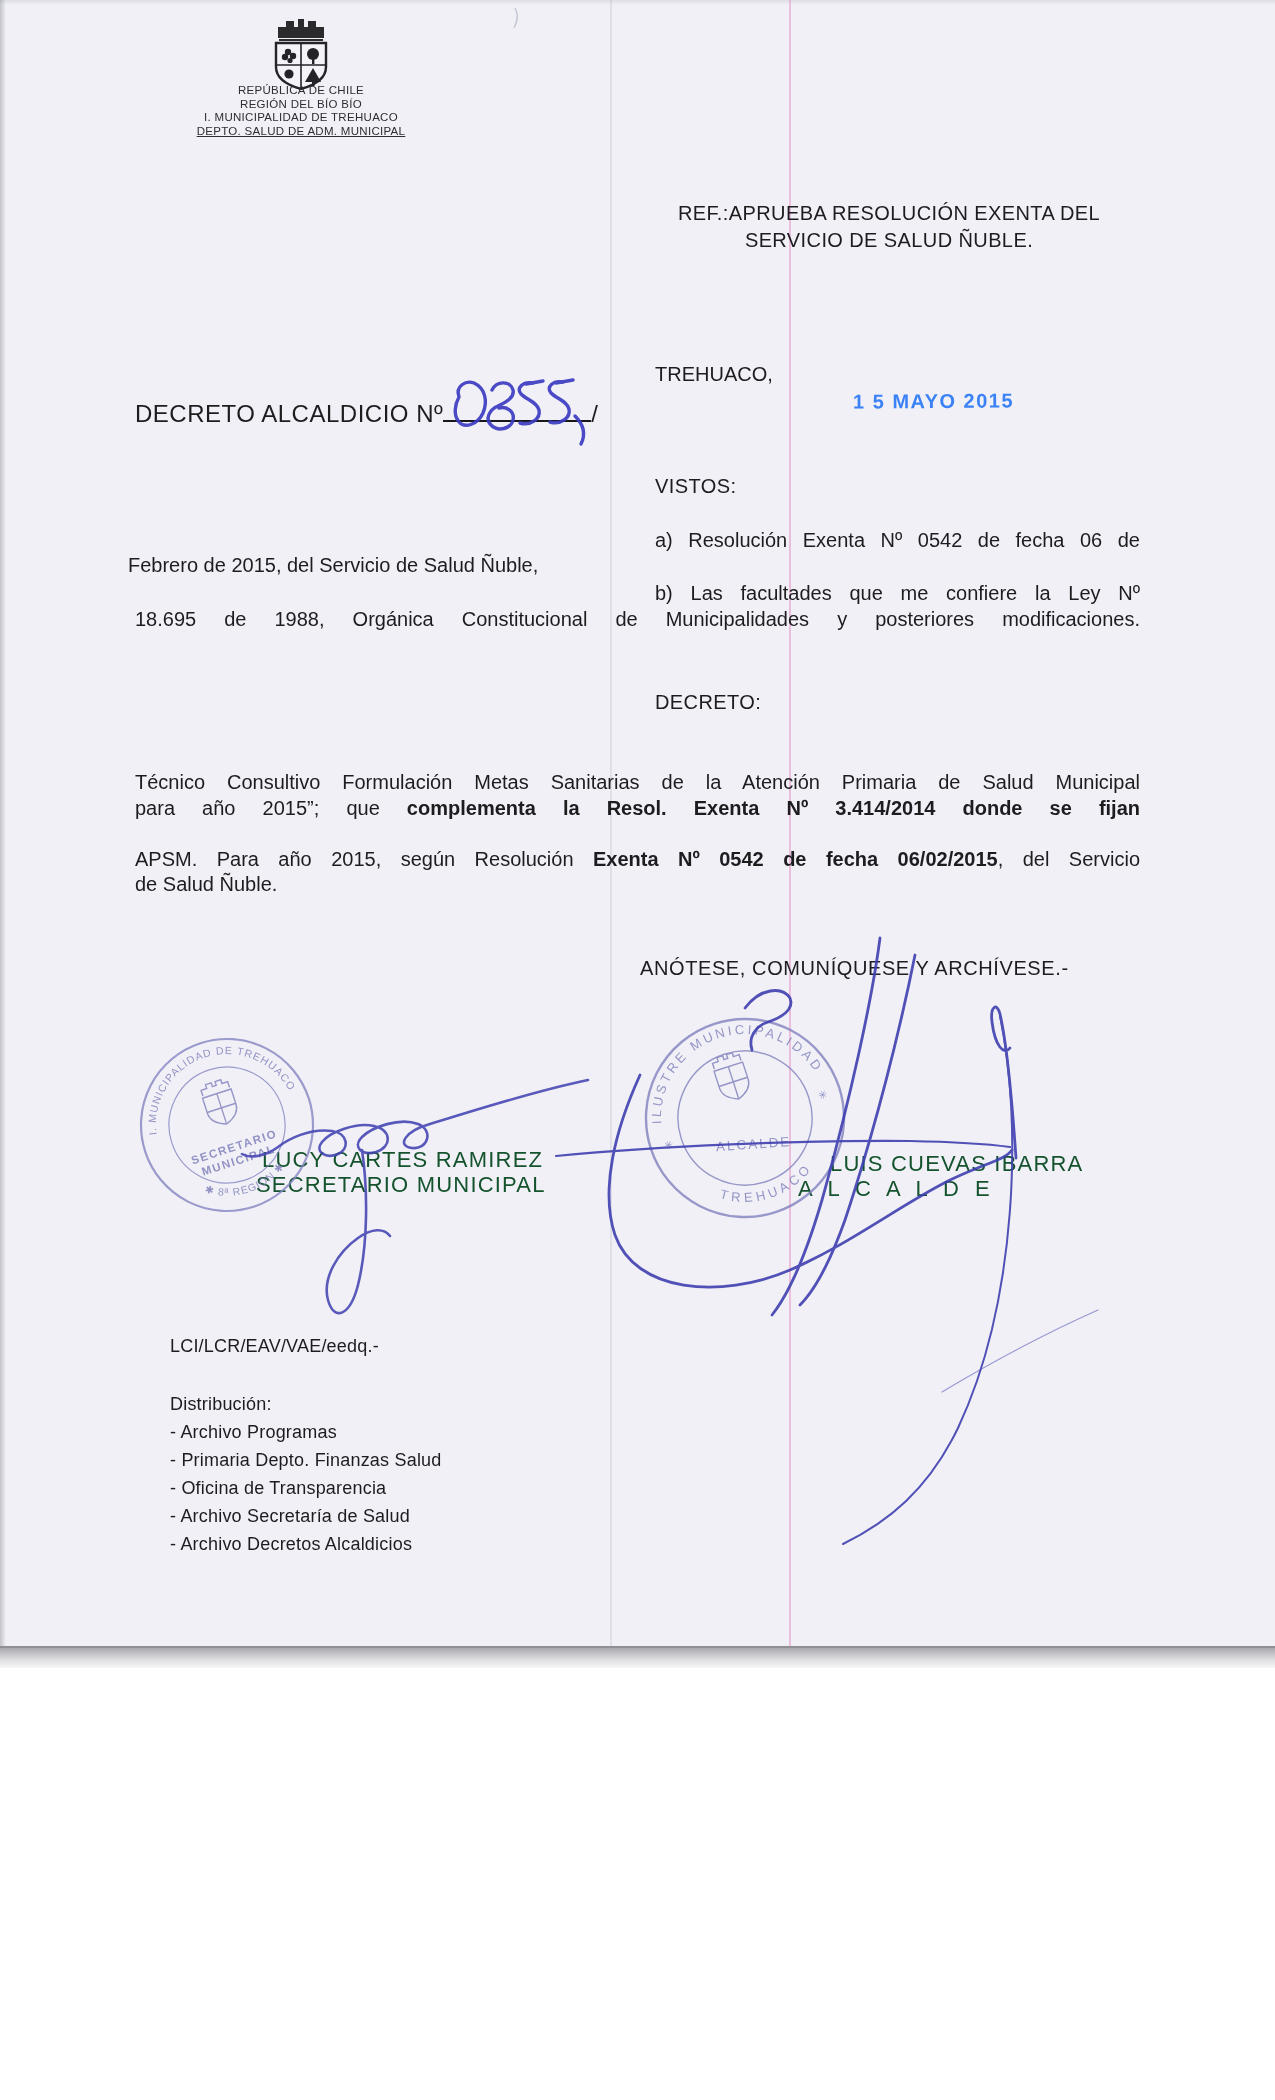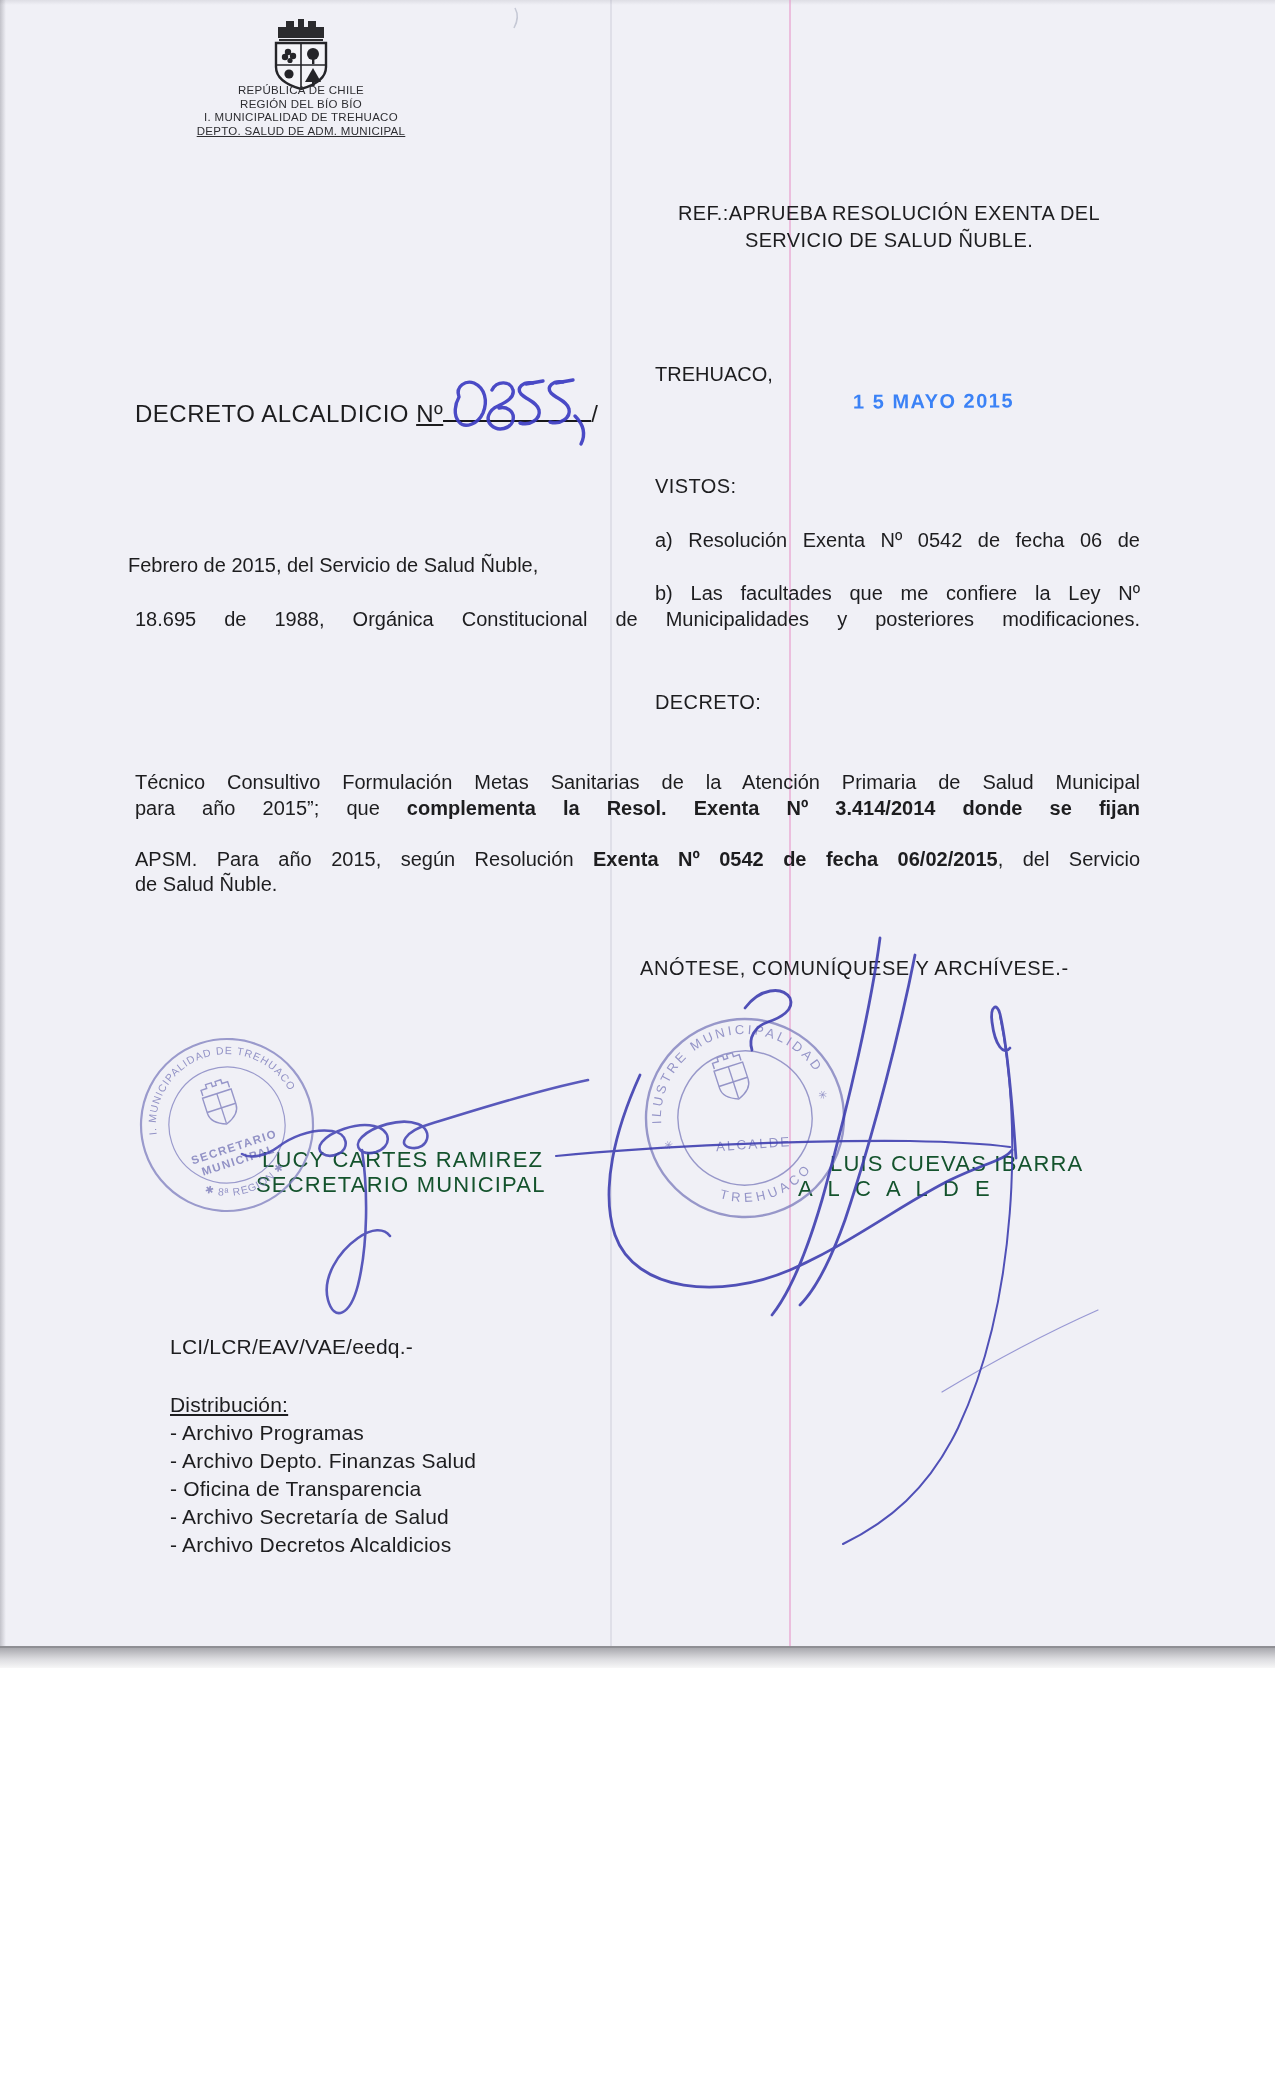--- a/index.html
+++ b/index.html
@@ -24,22 +24,22 @@
               letter-spacing:.3px;white-space:normal;}
   .letterhead .u{text-decoration:underline;}
   .refblock{width:488px;text-align:center;font-size:20px;line-height:27px;letter-spacing:.4px;white-space:normal;}
   .datestamp{font-weight:bold;font-size:20px;letter-spacing:1.5px;color:#3b82f6;transform:rotate(-.4deg);}
   .decreeline{font-size:24px;letter-spacing:.5px;}
   .blank{display:inline-block;width:148px;border-bottom:2.5px solid #17171a;height:20px;
          vertical-align:baseline;}
   .heading{letter-spacing:.4px;}
   .name{font-size:22px;letter-spacing:1.2px;color:#14532d;}
   .sigsvg{pointer-events:none;}
-  .footer{font-size:21px;letter-spacing:.2px;}
-  .u{text-decoration:underline;}
+  .footer{font-size:18px;letter-spacing:.2px;}
+  .u{}
 </style>
 </head>
 <body>
 
 <div id="canvas">
   <div id="paper"></div>
   <div class="vline crease"></div>
   <div class="vline pink"></div>
 
   <svg class="abs" style="left:262px;top:12px" width="78" height="78" viewBox="0 0 78 78">
@@ -97,21 +97,21 @@
   <div class="abs t" style="left:640px;top:956px;letter-spacing:.6px">ANÓTESE, COMUNÍQUESE Y ARCHÍVESE.-</div>
 
   <div class="abs t name" style="left:262px;top:1147px">LUCY CARTES RAMIREZ</div>
   <div class="abs t name" style="left:256px;top:1172px">SECRETARIO MUNICIPAL</div>
   <div class="abs t name" style="left:830px;top:1151px">LUIS CUEVAS IBARRA</div>
   <div class="abs t name" style="left:798px;top:1176px;letter-spacing:5px">A L C A L D E</div>
 
   <div class="abs t footer" style="left:170px;top:1334px">LCI/LCR/EAV/VAE/eedq.-</div>
   <div class="abs t footer u" style="left:170px;top:1392px">Distribución:</div>
   <div class="abs t footer" style="left:170px;top:1420px">- Archivo Programas</div>
-  <div class="abs t footer" style="left:170px;top:1448px">- Archivo Depto. Finanzas Salud</div>
+  <div class="abs t footer" style="left:170px;top:1448px">- Primaria Depto. Finanzas Salud</div>
   <div class="abs t footer" style="left:170px;top:1476px">- Oficina de Transparencia</div>
   <div class="abs t footer" style="left:170px;top:1504px">- Archivo Secretaría de Salud</div>
   <div class="abs t footer" style="left:170px;top:1532px">- Archivo Decretos Alcaldicios</div>
 
   <svg class="abs sigsvg" style="left:0;top:0" width="1275" height="1646" viewBox="0 0 1275 1646">
 
     <path d="M515,8 q5,9 -1,20" fill="none" stroke="#9aa0b4" stroke-width="1.5" opacity=".5"></path>
 
     <g fill="none" stroke="#3c3cc2" stroke-width="3.4" stroke-linecap="round" opacity=".92">
       <path d="M459,397 C455,386 466,380 474,383 C485,388 488,401 483,413 C478,424 465,429 459,422 C453,415 455,404 459,397"></path>

